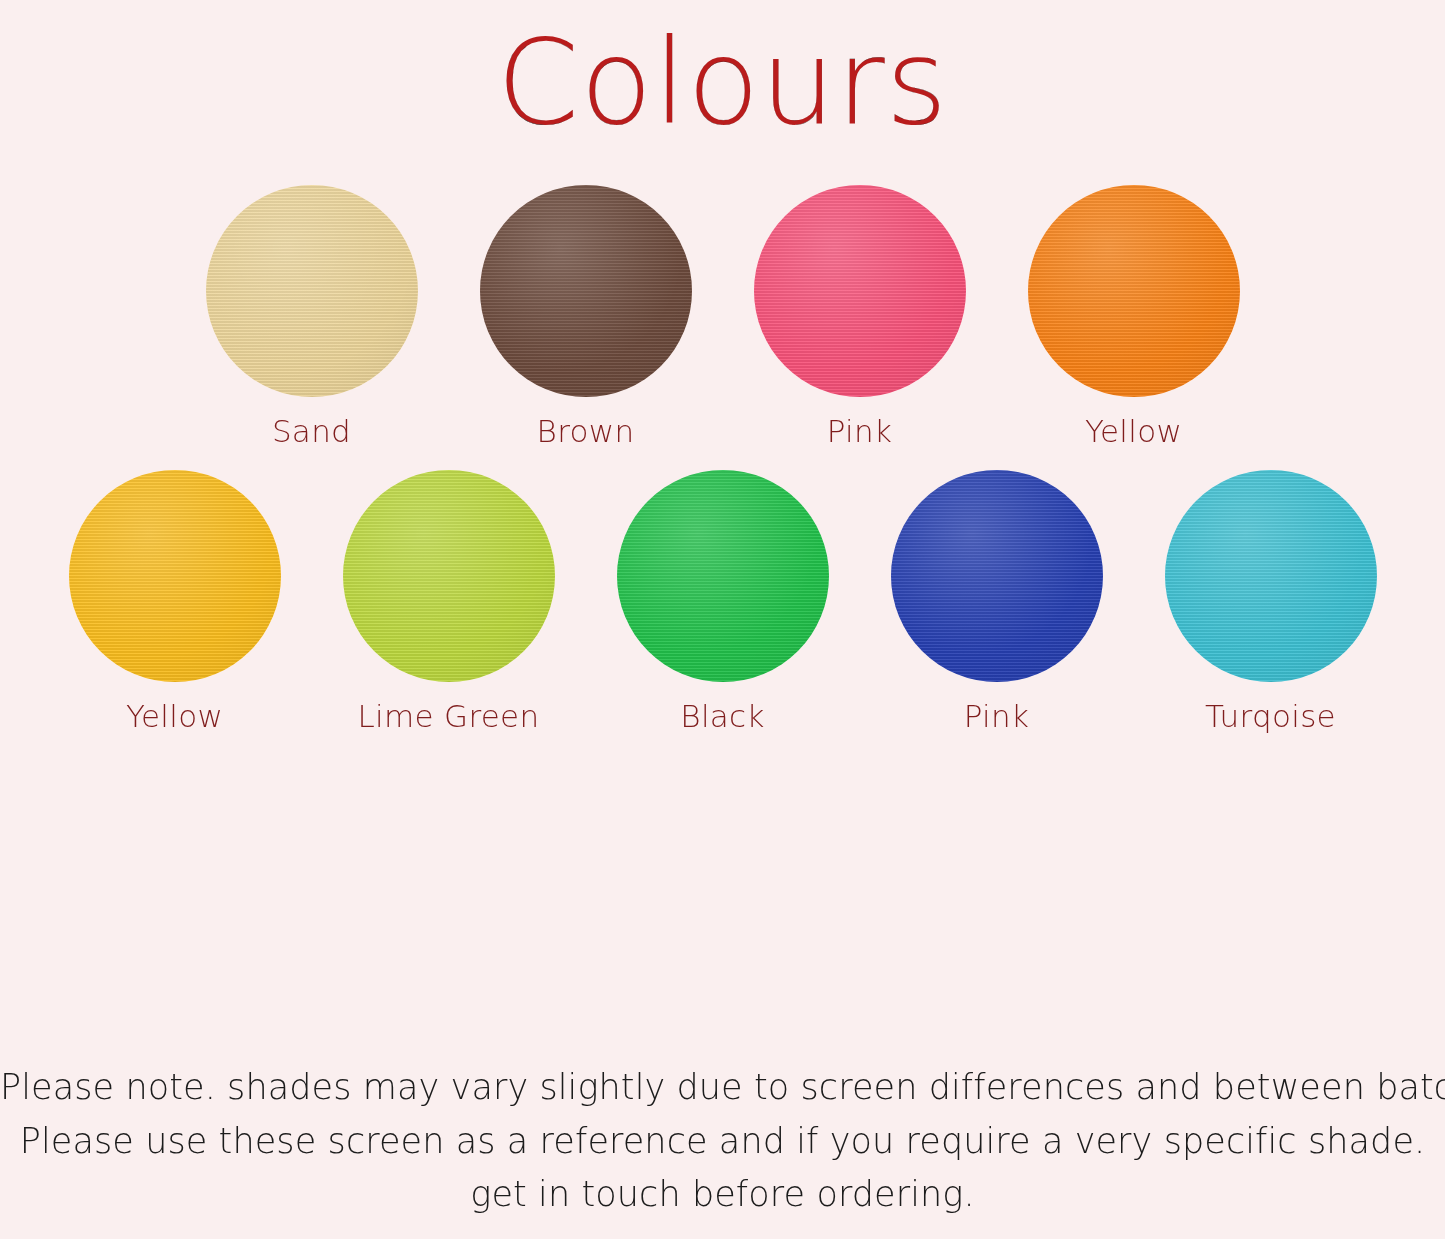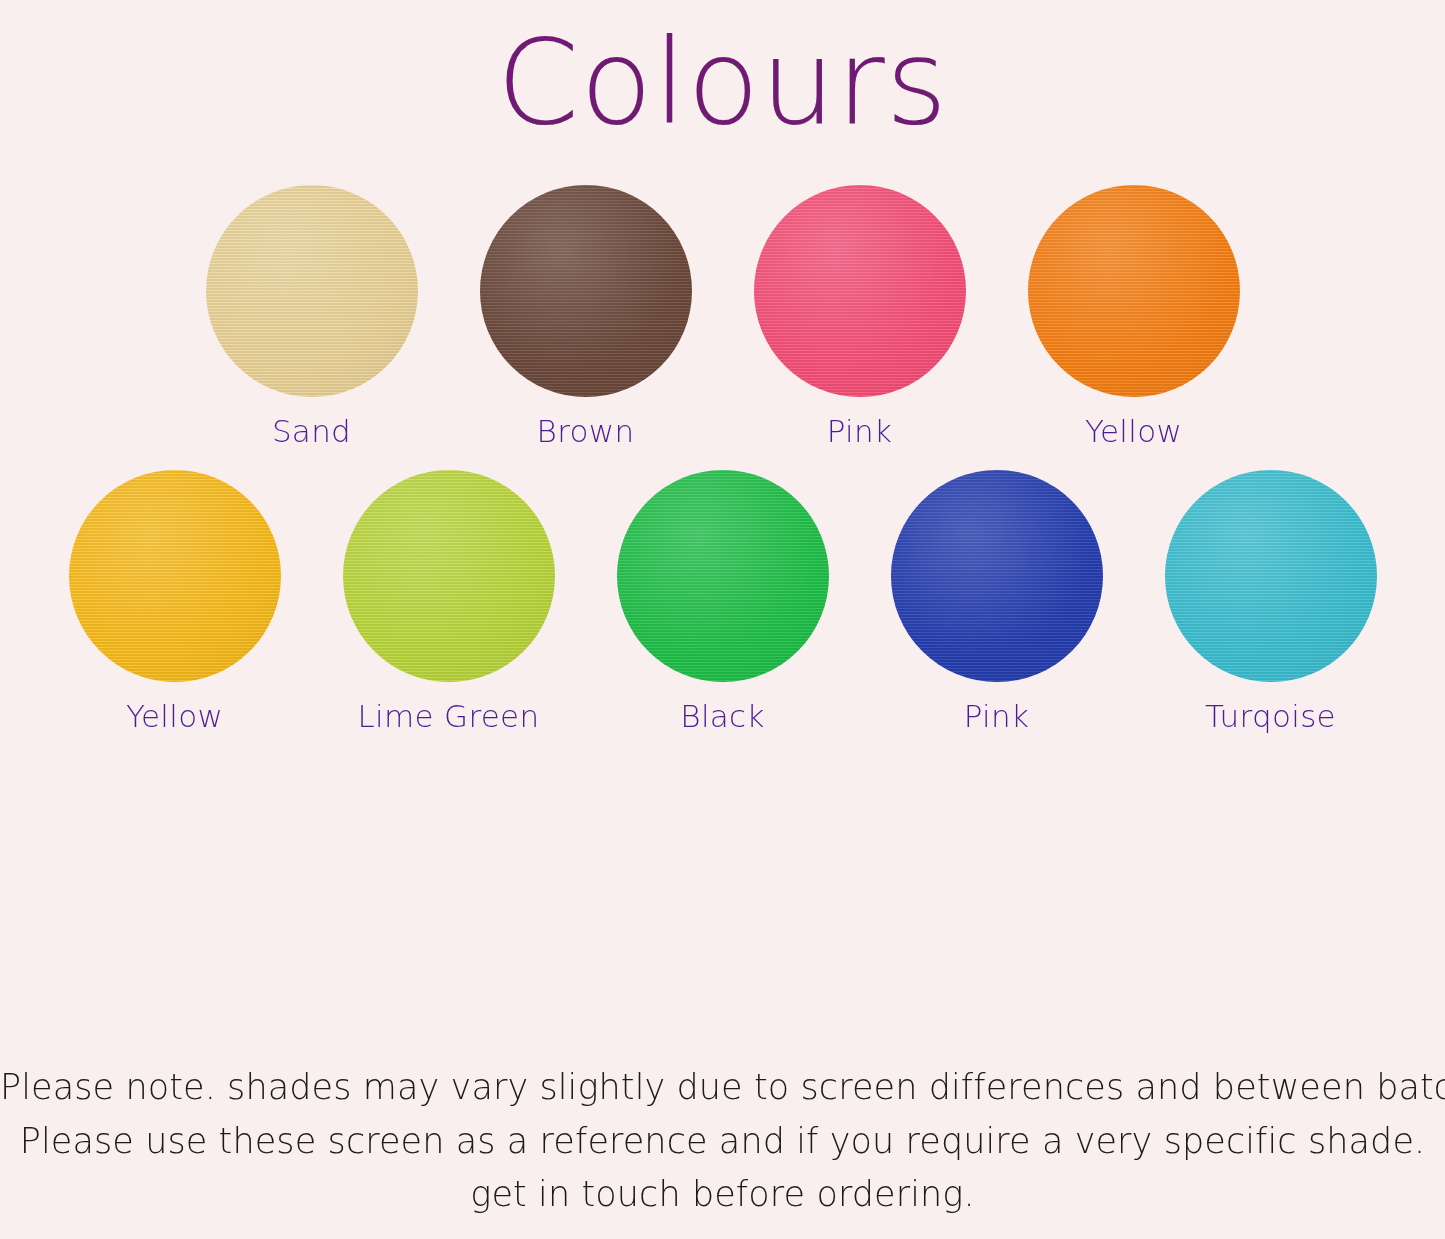--- a/index.html
+++ b/index.html
@@ -26,21 +26,21 @@
   #page-title {
     position: absolute;
     top: 18px;
     left: 0;
     width: 1445px;
     text-align: center;
     font-family: "DejaVu Sans", sans-serif;
     font-size: 118px;
     font-weight: 300;
     letter-spacing: 1px;
-    color: #701a75;
+    color: #b91c1c;
     line-height: 1.1;
     -webkit-text-stroke: 0.1px #1C1C1C;
   }
 
   
   #swatch-grid {
     position: absolute;
     top: 185px;
     left: 0;
     width: 1445px;
@@ -99,21 +99,21 @@
       rgba(0,0,0,0.055) 100%);
     pointer-events: none;
     z-index: 2;
   }
 
   .swatch-label {
     margin-top: 16px;
     font-family: "DejaVu Sans", sans-serif;
     font-size: 31px;
     font-weight: 300;
-    color: #4c1d95;
+    color: #7f1d1d;
     letter-spacing: 0.3px;
     white-space: nowrap;
     text-align: center;
   }
 
   
   #footer-note {
     position: absolute;
     left: 0;
     bottom: 18px;

